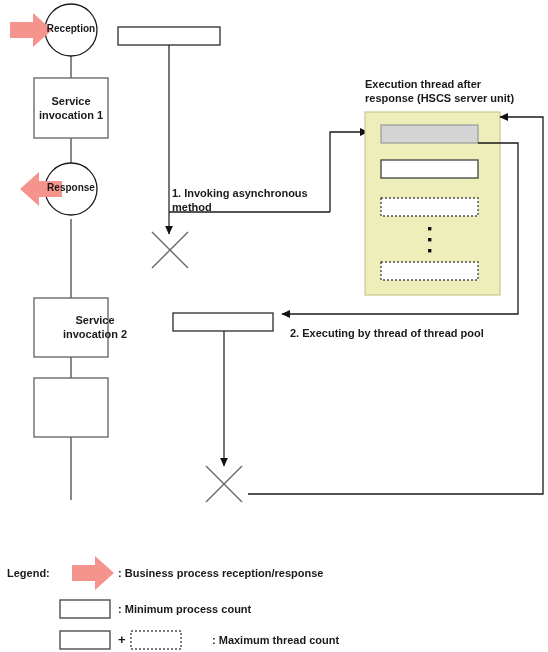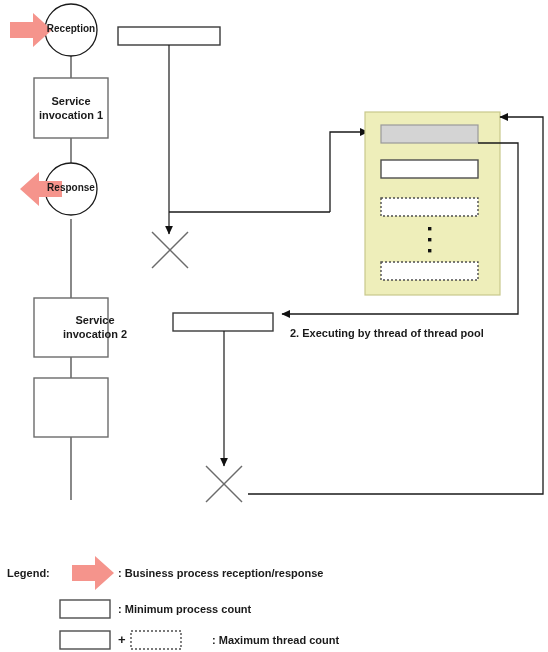--- a/index.html
+++ b/index.html
@@ -139,21 +139,25 @@
   </svg>
 
   <div class="circ-text" style="left:40px; top:23px; width:62px;">Reception</div>
   <div class="circ-text" style="left:40px; top:182px; width:62px;">Response</div>
 
   <div class="node-text" style="left:34px; top:94px; width:74px;">Service
 invocation 1</div>
   <div class="node-text" style="left:20px; top:313px; width:72px;padding-left:39px;">Service
 invocation 2</div>
 
+  <div class="lbl" style="left:365px; top:77px; width:165px;">Execution thread after
+response (HSCS server unit)</div>
 
+  <div class="lbl" style="left:172px; top:186px; width:150px;">1. Invoking asynchronous
+method</div>
   <div class="lbl" style="left:290px; top:326px; width:230px;">2. Executing by thread of thread pool</div>
 
   <div class="legend-text" style="left:7px; top:566px;">Legend:</div>
   <div class="legend-text" style="left:118px; top:566px;">: Business process reception/response</div>
   <div class="legend-text" style="left:118px; top:602px;">: Minimum process count</div>
   <div class="legend-text" style="left:118px; top:633px; font-size:13px;">+</div>
   <div class="legend-text" style="left:212px; top:633px;">: Maximum thread count</div>
 
 </div>
 

